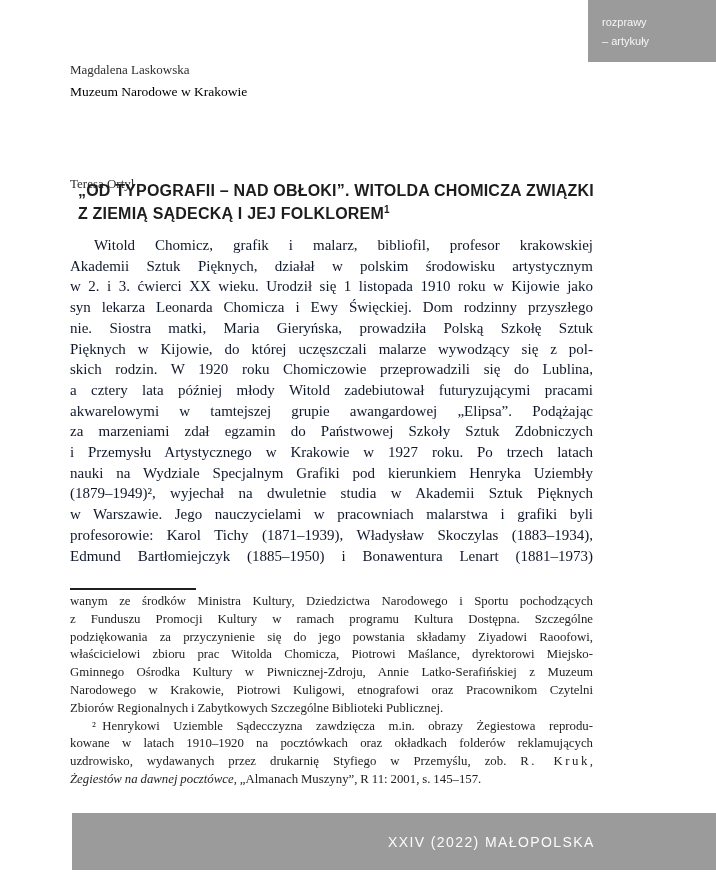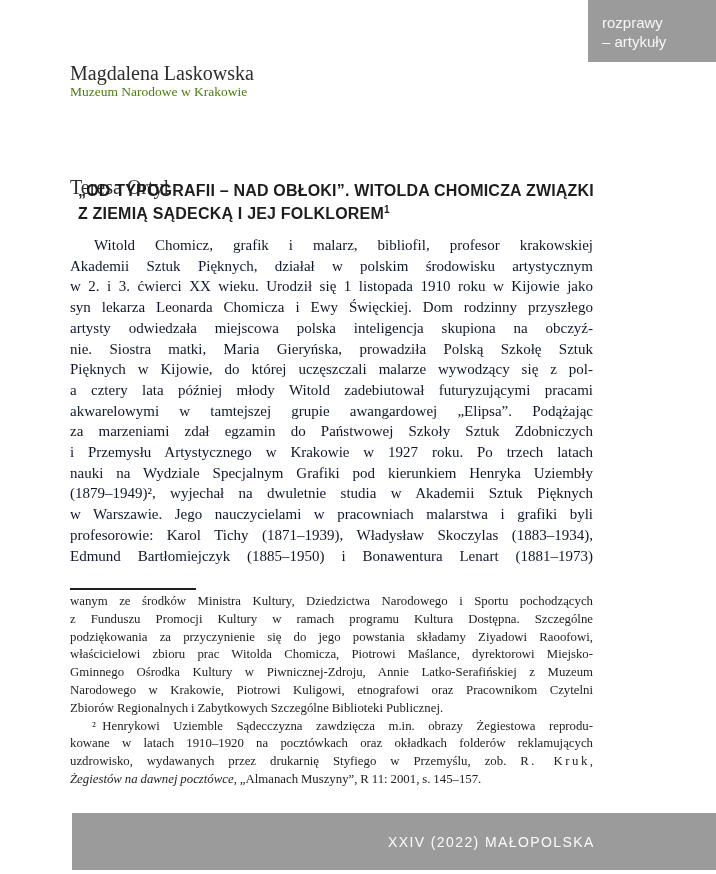--- a/index.html
+++ b/index.html
@@ -14,32 +14,32 @@
     overflow: hidden;
   }
   
   .badge {
     position: absolute;
     top: 0; left: 588px;
     width: 128px; height: 62px;
     background: #9b9b9b;
     padding: 13px 0 0 14px;
     font-family: "Liberation Sans", sans-serif;
-    font-size: 15px;
+    font-size: 11px;
     line-height: 19px;
     color: #f6f6f6;
   }
   
   .author-name {
     position: absolute; left: 70px;
-    font-size: 20px; color: #2d2d2d;
+    font-size: 13px; color: #2d2d2d;
   }
   .author-affil {
     position: absolute; left: 70px;
-    font-size: 13.5px; color: #4d7c0f;
+    font-size: 13.5px; color: #000000;
   }
   .name-1 { top: 62px; }
   .affil-1 { top: 84px; }
   .name-2 { top: 132px; margin-top: 44px; }
   .affil-2 { top: 140px; }
   
   .title {
     position: absolute; left: 78px; top: 180px; width: 540px;
     font-family: "Liberation Sans", sans-serif;
     font-weight: 700;
@@ -117,23 +117,23 @@
 
   <h1 class="title"><span>„OD TYPOGRAFII – NAD OBŁOKI”. WITOLDA CHOMICZA ZWIĄZKI</span><br>
     <span>Z ZIEMIĄ SĄDECKĄ I JEJ FOLKLOREM</span><sup>1</sup>
   </h1>
 
   <div class="body-text">
     <div class="bline indent">Witold Chomicz, grafik i malarz, bibliofil, profesor krakowskiej</div>
     <div class="bline">Akademii Sztuk Pięknych, działał w polskim środowisku artystycznym</div>
     <div class="bline">w 2. i 3. ćwierci XX wieku. Urodził się 1 listopada 1910 roku w Kijowie jako</div>
     <div class="bline">syn lekarza Leonarda Chomicza i Ewy Święckiej. Dom rodzinny przyszłego</div>
-    <div class="bline">artysty odwiedzała miejscowa polska inteligencja skupiona na obczyź-</div>
     <div class="bline">nie. Siostra matki, Maria Gieryńska, prowadziła Polską Szkołę Sztuk</div>
     <div class="bline">Pięknych w Kijowie, do której uczęszczali malarze wywodzący się z pol-</div>
+    <div class="bline">skich rodzin. W 1920 roku Chomiczowie przeprowadzili się do Lublina,</div>
     <div class="bline">a cztery lata później młody Witold zadebiutował futuryzującymi pracami</div>
     <div class="bline">akwarelowymi w tamtejszej grupie awangardowej „Elipsa”. Podążając</div>
     <div class="bline">za marzeniami zdał egzamin do Państwowej Szkoły Sztuk Zdobniczych</div>
     <div class="bline">i Przemysłu Artystycznego w Krakowie w 1927 roku. Po trzech latach</div>
     <div class="bline">nauki na Wydziale Specjalnym Grafiki pod kierunkiem Henryka Uziembły</div>
     <div class="bline">(1879–1949)², wyjechał na dwuletnie studia w Akademii Sztuk Pięknych</div>
     <div class="bline">w Warszawie. Jego nauczycielami w pracowniach malarstwa i grafiki byli</div>
     <div class="bline">profesorowie: Karol Tichy (1871–1939), Władysław Skoczylas (1883–1934),</div>
     <div class="bline">Edmund Bartłomiejczyk (1885–1950) i Bonawentura Lenart (1881–1973)</div>
   </div>

